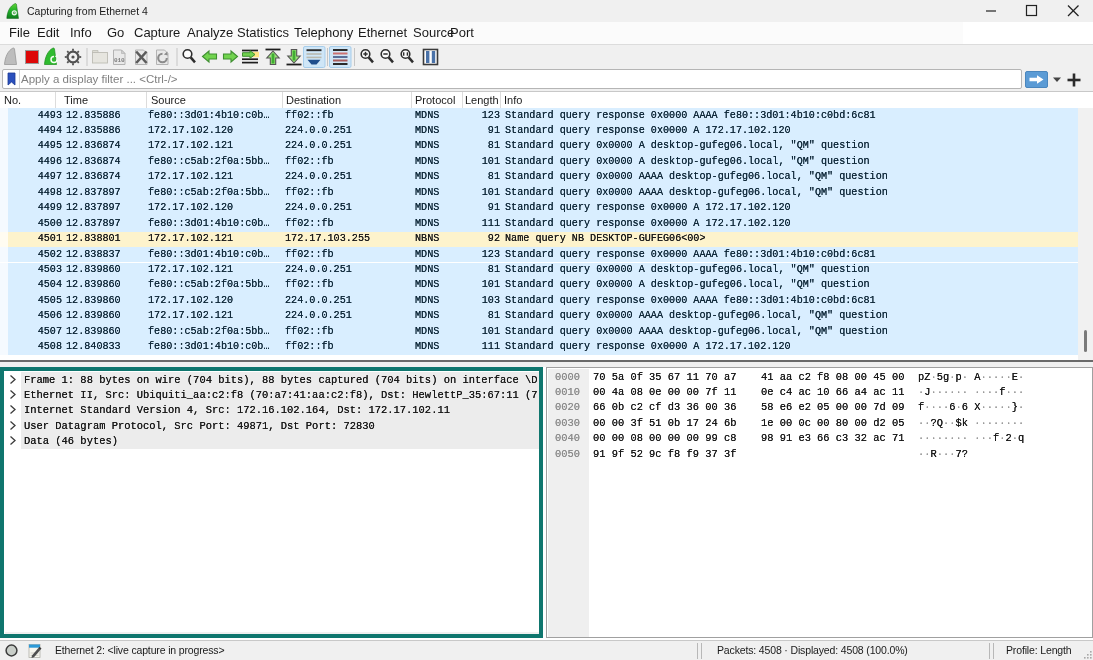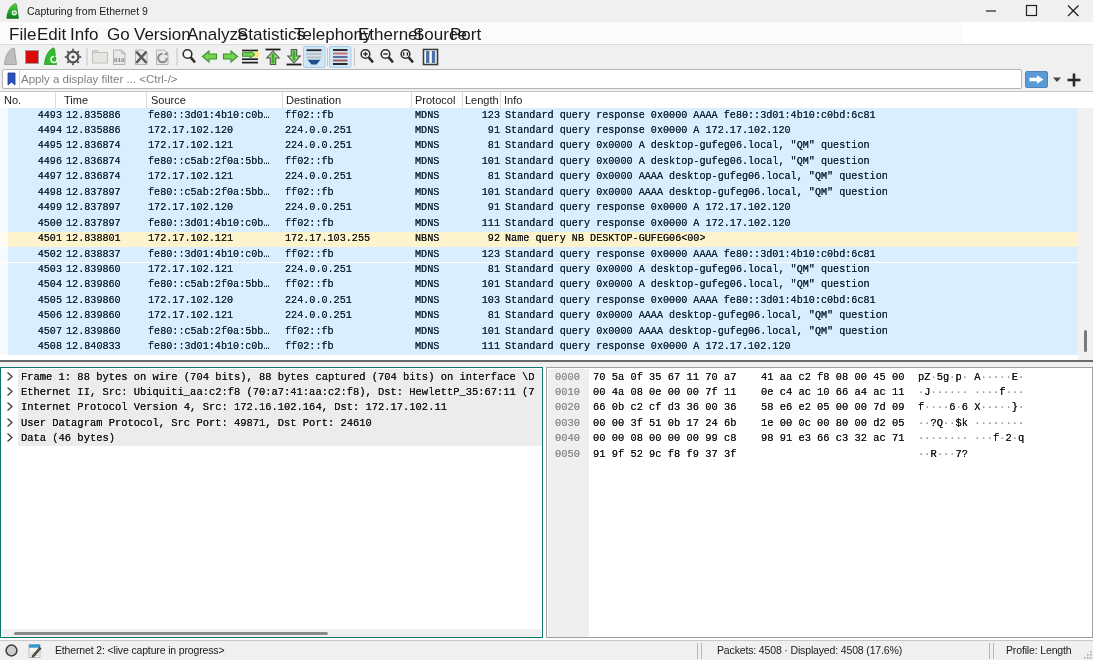--- a/index.html
+++ b/index.html
@@ -18,36 +18,36 @@
       <stop offset="0" stop-color="#5ed435"></stop>
           <stop offset="0.5" stop-color="#1faf29"></stop>
           <stop offset="1" stop-color="#0f7c1c"></stop>
     </linearGradient>
       </defs>
     <path d="M0.8,15.4 C1.2,8.2 4.2,2.8 8.8,0.7 C9.7,0.3 10.4,0.7 10.5,1.6 L12.5,15.4 Z" fill="url(#fing)" stroke="#0a6317" stroke-width="0.5"></path>
     <circle cx="8.3" cy="9.8" r="2.6" fill="#eef7ee"></circle>
     <circle cx="8.3" cy="9.8" r="1.4" fill="#49a94f"></circle>
     <circle cx="8.3" cy="9.8" r="0.55" fill="#eef7ee"></circle>
   </svg>
-  <div class="abs" style="left:27px;top:5px;font-size:10.5px;color:#1b1b1b;">Capturing from Ethernet 9</div>
+  <div class="abs" style="left:27px;top:5px;font-size:10.5px;color:#1b1b1b;">Capturing from Ethernet 4</div>
 
   <svg class="abs" style="left:985px;top:0;" width="108" height="22" viewBox="0 0 108 22">
     <line x1="1" y1="11" x2="11" y2="11" stroke="#222" stroke-width="1.2"></line>
     <rect x="41.5" y="5.5" width="10" height="10" fill="none" stroke="#222" stroke-width="1.2"></rect>
     <line x1="83" y1="5.5" x2="93.5" y2="16" stroke="#222" stroke-width="1.2"></line>
     <line x1="93.5" y1="5.5" x2="83" y2="16" stroke="#222" stroke-width="1.2"></line>
   </svg>
 </div>
 
-<div class="abs" style="left:0;top:22px;width:963px;height:22px;background:#fbfbfb;font-size:17px;color:#1a1a1a;">
+<div class="abs" style="left:0;top:22px;width:963px;height:22px;background:#fbfbfb;font-size:13px;color:#1a1a1a;">
   <span class="abs" style="left:9px;top:2.5px;">File</span>
   <span class="abs" style="left:37px;top:2.5px;">Edit</span>
   <span class="abs" style="left:70px;top:2.5px;">Info</span>
   <span class="abs" style="left:107px;top:2.5px;">Go</span>
-  <span class="abs" style="left:134px;top:2.5px;">Version</span>
+  <span class="abs" style="left:134px;top:2.5px;">Capture</span>
   <span class="abs" style="left:187px;top:2.5px;">Analyze</span>
   <span class="abs" style="left:237px;top:2.5px;text-align:right;">Statistics</span>
   <span class="abs" style="left:294px;top:2.5px;">Telephony</span>
   <span class="abs" style="left:358px;top:2.5px;">Ethernet</span>
   <span class="abs" style="left:413px;top:2.5px;">Source</span>
   <span class="abs" style="left:450px;top:2.5px;">Port</span>
 </div>
 
 <div class="abs" style="left:0;top:44px;width:1093px;height:24px;background:#f0f0f0;border-top:1px solid #dcdcdc;">
   <svg class="abs" style="left:0;top:0;" width="1093" height="23" viewBox="0 0 1093 23">
@@ -192,31 +192,31 @@
 
 <div id="rows" class="abs mono" style="left:0;top:108px;width:1078px;height:248px;font-size:10.15px;color:#10293a;"><div class="abs" style="left:0;top:0.00px;width:1078px;height:15.45px;background:#d9eeff;color:#10293a;"><span class="abs" style="left:0;top:1.5px;width:62px;text-align:right;">4493</span><span class="abs" style="left:66px;top:1.5px;">12.835886</span><span class="abs" style="left:148px;top:1.5px;">fe80::3d01:4b10:c0b…</span><span class="abs" style="left:285px;top:1.5px;">ff02::fb</span><span class="abs" style="left:415px;top:1.5px;">MDNS</span><span class="abs" style="left:438px;top:1.5px;width:62px;text-align:right;">123</span><span class="abs" style="left:505px;top:1.5px;">Standard query response 0x0000 AAAA fe80::3d01:4b10:c0bd:6c81</span></div><div class="abs" style="left:0;top:15.45px;width:1078px;height:15.45px;background:#d9eeff;color:#10293a;"><span class="abs" style="left:0;top:1.5px;width:62px;text-align:right;">4494</span><span class="abs" style="left:66px;top:1.5px;">12.835886</span><span class="abs" style="left:148px;top:1.5px;">172.17.102.120</span><span class="abs" style="left:285px;top:1.5px;">224.0.0.251</span><span class="abs" style="left:415px;top:1.5px;">MDNS</span><span class="abs" style="left:438px;top:1.5px;width:62px;text-align:right;">91</span><span class="abs" style="left:505px;top:1.5px;">Standard query response 0x0000 A 172.17.102.120</span></div><div class="abs" style="left:0;top:30.90px;width:1078px;height:15.45px;background:#d9eeff;color:#10293a;"><span class="abs" style="left:0;top:1.5px;width:62px;text-align:right;">4495</span><span class="abs" style="left:66px;top:1.5px;">12.836874</span><span class="abs" style="left:148px;top:1.5px;">172.17.102.121</span><span class="abs" style="left:285px;top:1.5px;">224.0.0.251</span><span class="abs" style="left:415px;top:1.5px;">MDNS</span><span class="abs" style="left:438px;top:1.5px;width:62px;text-align:right;">81</span><span class="abs" style="left:505px;top:1.5px;">Standard query 0x0000 A desktop-gufeg06.local, "QM" question</span></div><div class="abs" style="left:0;top:46.35px;width:1078px;height:15.45px;background:#d9eeff;color:#10293a;"><span class="abs" style="left:0;top:1.5px;width:62px;text-align:right;">4496</span><span class="abs" style="left:66px;top:1.5px;">12.836874</span><span class="abs" style="left:148px;top:1.5px;">fe80::c5ab:2f0a:5bb…</span><span class="abs" style="left:285px;top:1.5px;">ff02::fb</span><span class="abs" style="left:415px;top:1.5px;">MDNS</span><span class="abs" style="left:438px;top:1.5px;width:62px;text-align:right;">101</span><span class="abs" style="left:505px;top:1.5px;">Standard query 0x0000 A desktop-gufeg06.local, "QM" question</span></div><div class="abs" style="left:0;top:61.80px;width:1078px;height:15.45px;background:#d9eeff;color:#10293a;"><span class="abs" style="left:0;top:1.5px;width:62px;text-align:right;">4497</span><span class="abs" style="left:66px;top:1.5px;">12.836874</span><span class="abs" style="left:148px;top:1.5px;">172.17.102.121</span><span class="abs" style="left:285px;top:1.5px;">224.0.0.251</span><span class="abs" style="left:415px;top:1.5px;">MDNS</span><span class="abs" style="left:438px;top:1.5px;width:62px;text-align:right;">81</span><span class="abs" style="left:505px;top:1.5px;">Standard query 0x0000 AAAA desktop-gufeg06.local, "QM" question</span></div><div class="abs" style="left:0;top:77.25px;width:1078px;height:15.45px;background:#d9eeff;color:#10293a;"><span class="abs" style="left:0;top:1.5px;width:62px;text-align:right;">4498</span><span class="abs" style="left:66px;top:1.5px;">12.837897</span><span class="abs" style="left:148px;top:1.5px;">fe80::c5ab:2f0a:5bb…</span><span class="abs" style="left:285px;top:1.5px;">ff02::fb</span><span class="abs" style="left:415px;top:1.5px;">MDNS</span><span class="abs" style="left:438px;top:1.5px;width:62px;text-align:right;">101</span><span class="abs" style="left:505px;top:1.5px;">Standard query 0x0000 AAAA desktop-gufeg06.local, "QM" question</span></div><div class="abs" style="left:0;top:92.70px;width:1078px;height:15.45px;background:#d9eeff;color:#10293a;"><span class="abs" style="left:0;top:1.5px;width:62px;text-align:right;">4499</span><span class="abs" style="left:66px;top:1.5px;">12.837897</span><span class="abs" style="left:148px;top:1.5px;">172.17.102.120</span><span class="abs" style="left:285px;top:1.5px;">224.0.0.251</span><span class="abs" style="left:415px;top:1.5px;">MDNS</span><span class="abs" style="left:438px;top:1.5px;width:62px;text-align:right;">91</span><span class="abs" style="left:505px;top:1.5px;">Standard query response 0x0000 A 172.17.102.120</span></div><div class="abs" style="left:0;top:108.15px;width:1078px;height:15.45px;background:#d9eeff;color:#10293a;"><span class="abs" style="left:0;top:1.5px;width:62px;text-align:right;">4500</span><span class="abs" style="left:66px;top:1.5px;">12.837897</span><span class="abs" style="left:148px;top:1.5px;">fe80::3d01:4b10:c0b…</span><span class="abs" style="left:285px;top:1.5px;">ff02::fb</span><span class="abs" style="left:415px;top:1.5px;">MDNS</span><span class="abs" style="left:438px;top:1.5px;width:62px;text-align:right;">111</span><span class="abs" style="left:505px;top:1.5px;">Standard query response 0x0000 A 172.17.102.120</span></div><div class="abs" style="left:0;top:123.60px;width:1078px;height:15.45px;background:#fdf3cc;color:#1a1a1a;"><span class="abs" style="left:0;top:1.5px;width:62px;text-align:right;">4501</span><span class="abs" style="left:66px;top:1.5px;">12.838801</span><span class="abs" style="left:148px;top:1.5px;">172.17.102.121</span><span class="abs" style="left:285px;top:1.5px;">172.17.103.255</span><span class="abs" style="left:415px;top:1.5px;">NBNS</span><span class="abs" style="left:438px;top:1.5px;width:62px;text-align:right;">92</span><span class="abs" style="left:505px;top:1.5px;">Name query NB DESKTOP-GUFEG06&lt;00&gt;</span></div><div class="abs" style="left:0;top:139.05px;width:1078px;height:15.45px;background:#d9eeff;color:#10293a;"><span class="abs" style="left:0;top:1.5px;width:62px;text-align:right;">4502</span><span class="abs" style="left:66px;top:1.5px;">12.838837</span><span class="abs" style="left:148px;top:1.5px;">fe80::3d01:4b10:c0b…</span><span class="abs" style="left:285px;top:1.5px;">ff02::fb</span><span class="abs" style="left:415px;top:1.5px;">MDNS</span><span class="abs" style="left:438px;top:1.5px;width:62px;text-align:right;">123</span><span class="abs" style="left:505px;top:1.5px;">Standard query response 0x0000 AAAA fe80::3d01:4b10:c0bd:6c81</span></div><div class="abs" style="left:0;top:154.50px;width:1078px;height:15.45px;background:#d9eeff;color:#10293a;"><span class="abs" style="left:0;top:1.5px;width:62px;text-align:right;">4503</span><span class="abs" style="left:66px;top:1.5px;">12.839860</span><span class="abs" style="left:148px;top:1.5px;">172.17.102.121</span><span class="abs" style="left:285px;top:1.5px;">224.0.0.251</span><span class="abs" style="left:415px;top:1.5px;">MDNS</span><span class="abs" style="left:438px;top:1.5px;width:62px;text-align:right;">81</span><span class="abs" style="left:505px;top:1.5px;">Standard query 0x0000 A desktop-gufeg06.local, "QM" question</span></div><div class="abs" style="left:0;top:169.95px;width:1078px;height:15.45px;background:#d9eeff;color:#10293a;"><span class="abs" style="left:0;top:1.5px;width:62px;text-align:right;">4504</span><span class="abs" style="left:66px;top:1.5px;">12.839860</span><span class="abs" style="left:148px;top:1.5px;">fe80::c5ab:2f0a:5bb…</span><span class="abs" style="left:285px;top:1.5px;">ff02::fb</span><span class="abs" style="left:415px;top:1.5px;">MDNS</span><span class="abs" style="left:438px;top:1.5px;width:62px;text-align:right;">101</span><span class="abs" style="left:505px;top:1.5px;">Standard query 0x0000 A desktop-gufeg06.local, "QM" question</span></div><div class="abs" style="left:0;top:185.40px;width:1078px;height:15.45px;background:#d9eeff;color:#10293a;"><span class="abs" style="left:0;top:1.5px;width:62px;text-align:right;">4505</span><span class="abs" style="left:66px;top:1.5px;">12.839860</span><span class="abs" style="left:148px;top:1.5px;">172.17.102.120</span><span class="abs" style="left:285px;top:1.5px;">224.0.0.251</span><span class="abs" style="left:415px;top:1.5px;">MDNS</span><span class="abs" style="left:438px;top:1.5px;width:62px;text-align:right;">103</span><span class="abs" style="left:505px;top:1.5px;">Standard query response 0x0000 AAAA fe80::3d01:4b10:c0bd:6c81</span></div><div class="abs" style="left:0;top:200.85px;width:1078px;height:15.45px;background:#d9eeff;color:#10293a;"><span class="abs" style="left:0;top:1.5px;width:62px;text-align:right;">4506</span><span class="abs" style="left:66px;top:1.5px;">12.839860</span><span class="abs" style="left:148px;top:1.5px;">172.17.102.121</span><span class="abs" style="left:285px;top:1.5px;">224.0.0.251</span><span class="abs" style="left:415px;top:1.5px;">MDNS</span><span class="abs" style="left:438px;top:1.5px;width:62px;text-align:right;">81</span><span class="abs" style="left:505px;top:1.5px;">Standard query 0x0000 AAAA desktop-gufeg06.local, "QM" question</span></div><div class="abs" style="left:0;top:216.30px;width:1078px;height:15.45px;background:#d9eeff;color:#10293a;"><span class="abs" style="left:0;top:1.5px;width:62px;text-align:right;">4507</span><span class="abs" style="left:66px;top:1.5px;">12.839860</span><span class="abs" style="left:148px;top:1.5px;">fe80::c5ab:2f0a:5bb…</span><span class="abs" style="left:285px;top:1.5px;">ff02::fb</span><span class="abs" style="left:415px;top:1.5px;">MDNS</span><span class="abs" style="left:438px;top:1.5px;width:62px;text-align:right;">101</span><span class="abs" style="left:505px;top:1.5px;">Standard query 0x0000 AAAA desktop-gufeg06.local, "QM" question</span></div><div class="abs" style="left:0;top:231.75px;width:1078px;height:15.45px;background:#d9eeff;color:#10293a;"><span class="abs" style="left:0;top:1.5px;width:62px;text-align:right;">4508</span><span class="abs" style="left:66px;top:1.5px;">12.840833</span><span class="abs" style="left:148px;top:1.5px;">fe80::3d01:4b10:c0b…</span><span class="abs" style="left:285px;top:1.5px;">ff02::fb</span><span class="abs" style="left:415px;top:1.5px;">MDNS</span><span class="abs" style="left:438px;top:1.5px;width:62px;text-align:right;">111</span><span class="abs" style="left:505px;top:1.5px;">Standard query response 0x0000 A 172.17.102.120</span></div></div>
 <div class="abs" style="left:0;top:108px;width:8px;height:247px;background:rgba(255,255,255,0.72);"></div>
 
 <div class="abs" style="left:1078px;top:108px;width:15px;height:253px;background:#f1f1f1;"></div>
 <div class="abs" style="left:1084px;top:330px;width:3px;height:22px;background:#7a7a7a;border-radius:2px;"></div>
 
 <div class="abs" style="left:0;top:360px;width:1093px;height:2px;background:#6a6a6a;"></div>
 <div class="abs" style="left:0;top:362px;width:1093px;height:5px;background:#f0f0f0;"></div>
 
-<div class="abs" style="left:0;top:367px;width:543px;height:271px;background:#ffffff;border:1px solid #0f766e;overflow:hidden;">
+<div class="abs" style="left:0;top:367px;width:543px;height:271px;background:#ffffff;border:4px solid #0f766e;overflow:hidden;">
   <div class="abs" style="left:17px;top:1px;width:524px;height:77px;background:#ececec;"></div>
   <div id="details" class="abs mono" style="left:0;top:1px;font-size:10.45px;color:#191919;"><svg class="abs" style="left:5px;top:1.50px;" width="8" height="11" viewBox="0 0 8 11">
         <path d="M1.5,1.5 L6,5.5 L1.5,9.5" fill="none" stroke="#3c3c3c" stroke-width="1.3"></path>
       </svg><span class="abs" style="left:20px;top:1.50px;">Frame 1: 88 bytes on wire (704 bits), 88 bytes captured (704 bits) on interface \D</span><svg class="abs" style="left:5px;top:16.90px;" width="8" height="11" viewBox="0 0 8 11">
         <path d="M1.5,1.5 L6,5.5 L1.5,9.5" fill="none" stroke="#3c3c3c" stroke-width="1.3"></path>
       </svg><span class="abs" style="left:20px;top:16.90px;">Ethernet II, Src: Ubiquiti_aa:c2:f8 (70:a7:41:aa:c2:f8), Dst: HewlettP_35:67:11 (7</span><svg class="abs" style="left:5px;top:32.30px;" width="8" height="11" viewBox="0 0 8 11">
         <path d="M1.5,1.5 L6,5.5 L1.5,9.5" fill="none" stroke="#3c3c3c" stroke-width="1.3"></path>
-      </svg><span class="abs" style="left:20px;top:32.30px;">Internet Protocol Version 4, Src: 172.16.102.164, Dst: 172.17.102.11</span><svg class="abs" style="left:5px;top:47.70px;" width="8" height="11" viewBox="0 0 8 11">
-        <path d="M1.5,1.5 L6,5.5 L1.5,9.5" fill="none" stroke="#3c3c3c" stroke-width="1.3"></path>
-      </svg><span class="abs" style="left:20px;top:47.70px;">User Datagram Protocol, Src Port: 49871, Dst Port: 24610</span><svg class="abs" style="left:5px;top:63.10px;" width="8" height="11" viewBox="0 0 8 11">
+      </svg><span class="abs" style="left:20px;top:32.30px;">Internet Standard Version 4, Src: 172.16.102.164, Dst: 172.17.102.11</span><svg class="abs" style="left:5px;top:47.70px;" width="8" height="11" viewBox="0 0 8 11">
+        <path d="M1.5,1.5 L6,5.5 L1.5,9.5" fill="none" stroke="#3c3c3c" stroke-width="1.3"></path>
+      </svg><span class="abs" style="left:20px;top:47.70px;">User Datagram Protocol, Src Port: 49871, Dst Port: 72830</span><svg class="abs" style="left:5px;top:63.10px;" width="8" height="11" viewBox="0 0 8 11">
         <path d="M1.5,1.5 L6,5.5 L1.5,9.5" fill="none" stroke="#3c3c3c" stroke-width="1.3"></path>
       </svg><span class="abs" style="left:20px;top:63.10px;">Data (46 bytes)</span></div>
   <div class="abs" style="left:1px;top:261px;width:539px;height:9px;background:#f0f0f0;"></div>
   <div class="abs" style="left:13px;top:264px;width:314px;height:3px;background:#8a8a8a;border-radius:1.5px;"></div>
 </div>
 
 <div class="abs" style="left:546px;top:367px;width:547px;height:271px;background:#ffffff;border:1px solid #a0a0a0;overflow:hidden;">
   <div class="abs" style="left:1px;top:1px;width:41px;height:269px;background:#efefef;"></div>
   <div id="hex" class="abs mono" style="left:0;top:1px;font-size:10.4px;"><span class="abs" style="left:8px;top:1.50px;color:#8c8c8c;">0000</span><span class="abs" style="left:46px;top:1.50px;color:#191919;">70 5a 0f 35 67 11 70 a7</span><span class="abs" style="left:214px;top:1.50px;color:#191919;">41 aa c2 f8 08 00 45 00</span><span class="abs" style="left:371px;top:1.50px;color:#191919;">pZ<span style="color:#9a9a9a;">·</span>5g<span style="color:#9a9a9a;">·</span>p<span style="color:#9a9a9a;">·</span> A<span style="color:#9a9a9a;">·</span><span style="color:#9a9a9a;">·</span><span style="color:#9a9a9a;">·</span><span style="color:#9a9a9a;">·</span><span style="color:#9a9a9a;">·</span>E<span style="color:#9a9a9a;">·</span></span><span class="abs" style="left:8px;top:16.90px;color:#8c8c8c;">0010</span><span class="abs" style="left:46px;top:16.90px;color:#191919;">00 4a 08 0e 00 00 7f 11</span><span class="abs" style="left:214px;top:16.90px;color:#191919;">0e c4 ac 10 66 a4 ac 11</span><span class="abs" style="left:371px;top:16.90px;color:#191919;"><span style="color:#9a9a9a;">·</span>J<span style="color:#9a9a9a;">·</span><span style="color:#9a9a9a;">·</span><span style="color:#9a9a9a;">·</span><span style="color:#9a9a9a;">·</span><span style="color:#9a9a9a;">·</span><span style="color:#9a9a9a;">·</span> <span style="color:#9a9a9a;">·</span><span style="color:#9a9a9a;">·</span><span style="color:#9a9a9a;">·</span><span style="color:#9a9a9a;">·</span>f<span style="color:#9a9a9a;">·</span><span style="color:#9a9a9a;">·</span><span style="color:#9a9a9a;">·</span></span><span class="abs" style="left:8px;top:32.30px;color:#8c8c8c;">0020</span><span class="abs" style="left:46px;top:32.30px;color:#191919;">66 0b c2 cf d3 36 00 36</span><span class="abs" style="left:214px;top:32.30px;color:#191919;">58 e6 e2 05 00 00 7d 09</span><span class="abs" style="left:371px;top:32.30px;color:#191919;">f<span style="color:#9a9a9a;">·</span><span style="color:#9a9a9a;">·</span><span style="color:#9a9a9a;">·</span><span style="color:#9a9a9a;">·</span>6<span style="color:#9a9a9a;">·</span>6 X<span style="color:#9a9a9a;">·</span><span style="color:#9a9a9a;">·</span><span style="color:#9a9a9a;">·</span><span style="color:#9a9a9a;">·</span><span style="color:#9a9a9a;">·</span>}<span style="color:#9a9a9a;">·</span></span><span class="abs" style="left:8px;top:47.70px;color:#8c8c8c;">0030</span><span class="abs" style="left:46px;top:47.70px;color:#191919;">00 00 3f 51 0b 17 24 6b</span><span class="abs" style="left:214px;top:47.70px;color:#191919;">1e 00 0c 00 80 00 d2 05</span><span class="abs" style="left:371px;top:47.70px;color:#191919;"><span style="color:#9a9a9a;">·</span><span style="color:#9a9a9a;">·</span>?Q<span style="color:#9a9a9a;">·</span><span style="color:#9a9a9a;">·</span>$k <span style="color:#9a9a9a;">·</span><span style="color:#9a9a9a;">·</span><span style="color:#9a9a9a;">·</span><span style="color:#9a9a9a;">·</span><span style="color:#9a9a9a;">·</span><span style="color:#9a9a9a;">·</span><span style="color:#9a9a9a;">·</span><span style="color:#9a9a9a;">·</span></span><span class="abs" style="left:8px;top:63.10px;color:#8c8c8c;">0040</span><span class="abs" style="left:46px;top:63.10px;color:#191919;">00 00 08 00 00 00 99 c8</span><span class="abs" style="left:214px;top:63.10px;color:#191919;">98 91 e3 66 c3 32 ac 71</span><span class="abs" style="left:371px;top:63.10px;color:#191919;"><span style="color:#9a9a9a;">·</span><span style="color:#9a9a9a;">·</span><span style="color:#9a9a9a;">·</span><span style="color:#9a9a9a;">·</span><span style="color:#9a9a9a;">·</span><span style="color:#9a9a9a;">·</span><span style="color:#9a9a9a;">·</span><span style="color:#9a9a9a;">·</span> <span style="color:#9a9a9a;">·</span><span style="color:#9a9a9a;">·</span><span style="color:#9a9a9a;">·</span>f<span style="color:#9a9a9a;">·</span>2<span style="color:#9a9a9a;">·</span>q</span><span class="abs" style="left:8px;top:78.50px;color:#8c8c8c;">0050</span><span class="abs" style="left:46px;top:78.50px;color:#191919;">91 9f 52 9c f8 f9 37 3f</span><span class="abs" style="left:214px;top:78.50px;color:#191919;"></span><span class="abs" style="left:371px;top:78.50px;color:#191919;"><span style="color:#9a9a9a;">·</span><span style="color:#9a9a9a;">·</span>R<span style="color:#9a9a9a;">·</span><span style="color:#9a9a9a;">·</span><span style="color:#9a9a9a;">·</span>7?</span></div>
 </div>
@@ -231,21 +231,21 @@
     <g stroke="#c9c8c0" stroke-width="0.9">
         <line x1="2.5" y1="9" x2="10.5" y2="9"></line>
         <line x1="2.5" y1="11.3" x2="10.5" y2="11.3"></line>
       </g>
     <path d="M4,11.5 l6,-7 2,1.7 -6,7 -2.5,0.8 z" fill="#4e4e4e"></path>
     <path d="M10,4.5 l1.5,-1.7 2,1.7 -1.5,1.7 z" fill="#3a3a3a"></path>
   </svg>
   <span class="abs" style="left:55px;top:3px;">Ethernet 2: &lt;live capture in progress&gt;</span>
   <div class="abs" style="left:697px;top:2px;width:1px;height:16px;background:#b8b8b8;"></div>
   <div class="abs" style="left:701px;top:2px;width:1px;height:16px;background:#b8b8b8;"></div>
-  <span class="abs" style="left:717px;top:3px;">Packets: 4508 · Displayed: 4508 (17.6%)</span>
+  <span class="abs" style="left:717px;top:3px;">Packets: 4508 · Displayed: 4508 (100.0%)</span>
   <div class="abs" style="left:989px;top:2px;width:1px;height:16px;background:#b8b8b8;"></div>
   <div class="abs" style="left:993px;top:2px;width:1px;height:16px;background:#b8b8b8;"></div>
   <span class="abs" style="left:1006px;top:3px;">Profile: Length</span>
   <svg class="abs" style="left:1083px;top:9px;" width="10" height="10" viewBox="0 0 10 10">
     <g fill="#a8a8a8">
         <rect x="7" y="1" width="1.6" height="1.6"></rect>
         <rect x="4" y="4" width="1.6" height="1.6"></rect>
         <rect x="7" y="4" width="1.6" height="1.6"></rect>
         <rect x="1" y="7" width="1.6" height="1.6"></rect>
         <rect x="4" y="7" width="1.6" height="1.6"></rect>

